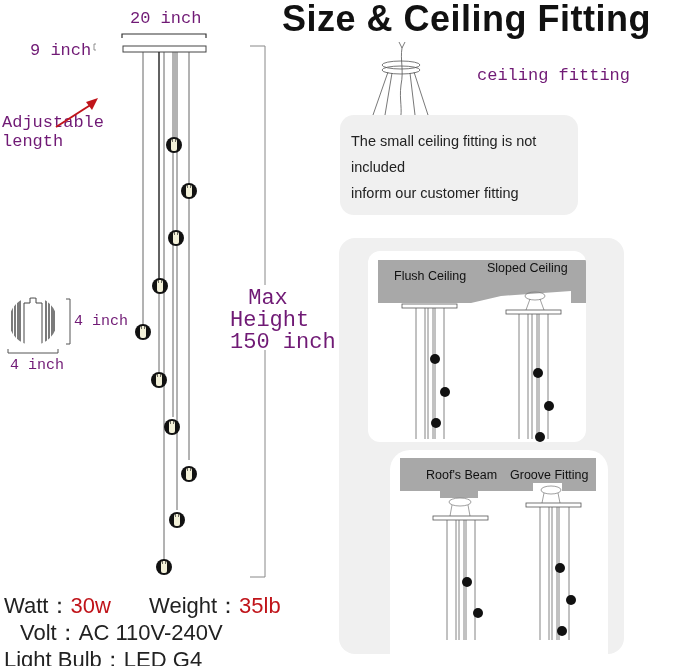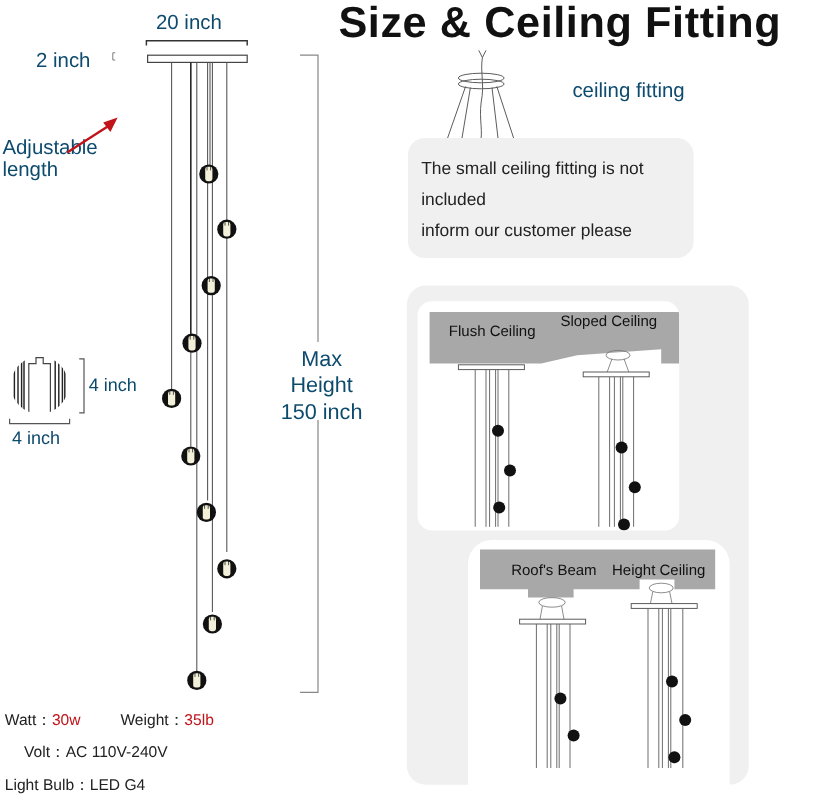--- a/index.html
+++ b/index.html
@@ -5,48 +5,48 @@
     html, body { margin: 0; padding: 0; }
     body {
       width: 679px; height: 666px; position: relative; overflow: hidden;
       background: #ffffff; font-family: "Liberation Sans", sans-serif; color: #1a1a1a;
     }
     .abs { position: absolute; }
     .title {
       left: 282px; top: -2px; font-size: 36px; font-weight: bold; letter-spacing: 0.5px;
       white-space: nowrap; color: #111;
     }
-    .lbl { font-size: 17px; color: #0c4a6e; white-space: nowrap; }
-    .spec { font-size: 13px; color: #222; white-space: nowrap; }
+    .lbl { font-size: 17px; color: #701a75; white-space: nowrap; font-family: Liberation Mono, monospace; }
+    .spec { font-size: 22px; color: #222; white-space: nowrap; }
     .red { color: #c0141a; }
     .note-box {
       left: 340px; top: 115px; width: 238px; height: 100px; background: #f0f0f0;
       border-radius: 14px; box-sizing: border-box; padding: 13px 11px; font-size: 14.5px; line-height: 26px; color: #222;
     }
     .panel {
       left: 339px; top: 238px; width: 285px; height: 416px; background: #f0f0f0; border-radius: 16px;
     }
     .card { background: #ffffff; border-radius: 12px; overflow: hidden; }
     .ceil-lbl { font-size: 12.5px; color: #111; white-space: nowrap; }
     svg { position: absolute; overflow: visible; }
   </style>
 </head>
 <body>
 
 <div class="abs title">Size &amp; Ceiling Fitting</div>
 
 <div class="abs lbl" style="left:130px;top:9px;">20 inch</div>
-<div class="abs lbl" style="left:30px;top:41px;">2 inch</div>
+<div class="abs lbl" style="left:30px;top:41px;">9 inch</div>
 <div class="abs lbl" style="left:2px;top:113px;line-height:19px;">
   <div>Adjustable</div>
   <div>length</div>
 </div>
 <div class="abs lbl" style="left:74px;top:313px;font-size:15px;">4 inch</div>
 <div class="abs lbl" style="left:10px;top:357px;font-size:15px;">4 inch</div>
-<div class="abs lbl" style="left:230px;top:288px;width:76px;text-align:center;font-size:18px;line-height:22px;">
+<div class="abs lbl" style="left:230px;top:288px;width:76px;text-align:center;font-size:22px;line-height:22px;">
   <div>Max</div>
   <div>Height</div>
   <div>150 inch</div>
 </div>
 
 <svg style="left:0;top:0;" width="679" height="666" viewBox="0 0 679 666">
   <defs>
     <g id="globe">
       <circle r="8" fill="#111"></circle>
       <rect x="-3" y="-6" width="6" height="12" rx="2" fill="#f2f0d8"></rect>
@@ -120,26 +120,26 @@
     <line x1="392" y1="73" x2="385" y2="115"></line>
     <line x1="410" y1="73" x2="415" y2="115"></line>
     <line x1="414" y1="72" x2="428" y2="115"></line>
   </g>
 </svg>
 
 <div class="abs lbl" style="left:432px;top:66px;margin-left:45px;">ceiling fitting</div>
 
 <div class="abs note-box">
   <div>The small ceiling fitting is not included</div>
-  <div>inform our customer please</div>
+  <div>inform our customer fitting</div>
 </div>
 
 <div class="abs panel"></div>
 
-<div class="abs card" style="left:348px;top:251px;width:218px;height:191px;">
+<div class="abs card" style="left:368px;top:251px;width:218px;height:191px;">
   <svg width="218" height="188" viewBox="0 0 218 188" style="left:0;top:0;">
     <path d="M10 9 H218 V52 H203 V40 L133 45 L103 52 H10 Z" fill="#a8a8a8"></path>
     <rect x="34" y="53" width="55" height="4" fill="#fff" stroke="#555" stroke-width="0.8"></rect>
     <g stroke="#666" stroke-width="0.8">
       <line x1="48" y1="57" x2="48" y2="188"></line>
         <line x1="57" y1="57" x2="57" y2="188"></line>
       <line x1="60" y1="57" x2="60" y2="188"></line>
         <line x1="65" y1="57" x2="65" y2="188"></line>
       <line x1="67" y1="57" x2="67" y2="188"></line>
         <line x1="76" y1="57" x2="76" y2="188"></line>
@@ -208,21 +208,21 @@
       <line x1="169" y1="57" x2="169" y2="190"></line>
         <line x1="179" y1="57" x2="179" y2="190"></line>
     </g>
     <g fill="#111">
         <circle cx="170" cy="118" r="5"></circle>
         <circle cx="181" cy="150" r="5"></circle>
         <circle cx="172" cy="181" r="5"></circle>
       </g>
   </svg>
   <div class="abs ceil-lbl" style="left:36px;top:18px;">Roof's Beam</div>
-  <div class="abs ceil-lbl" style="left:120px;top:18px;">Height Ceiling</div>
+  <div class="abs ceil-lbl" style="left:120px;top:18px;">Groove Fitting</div>
 </div>
 
 <div class="abs spec" style="left:4px;top:591px;">
   <span>Watt：</span><span class="red">30w</span>
   <span style="display:inline-block;width:26px;"></span>
   <span>Weight：</span><span class="red">35lb</span>
 </div>
 <div class="abs spec" style="left:20px;top:618px;">
   <span>Volt：</span><span>AC 110V-240V</span>
 </div>

